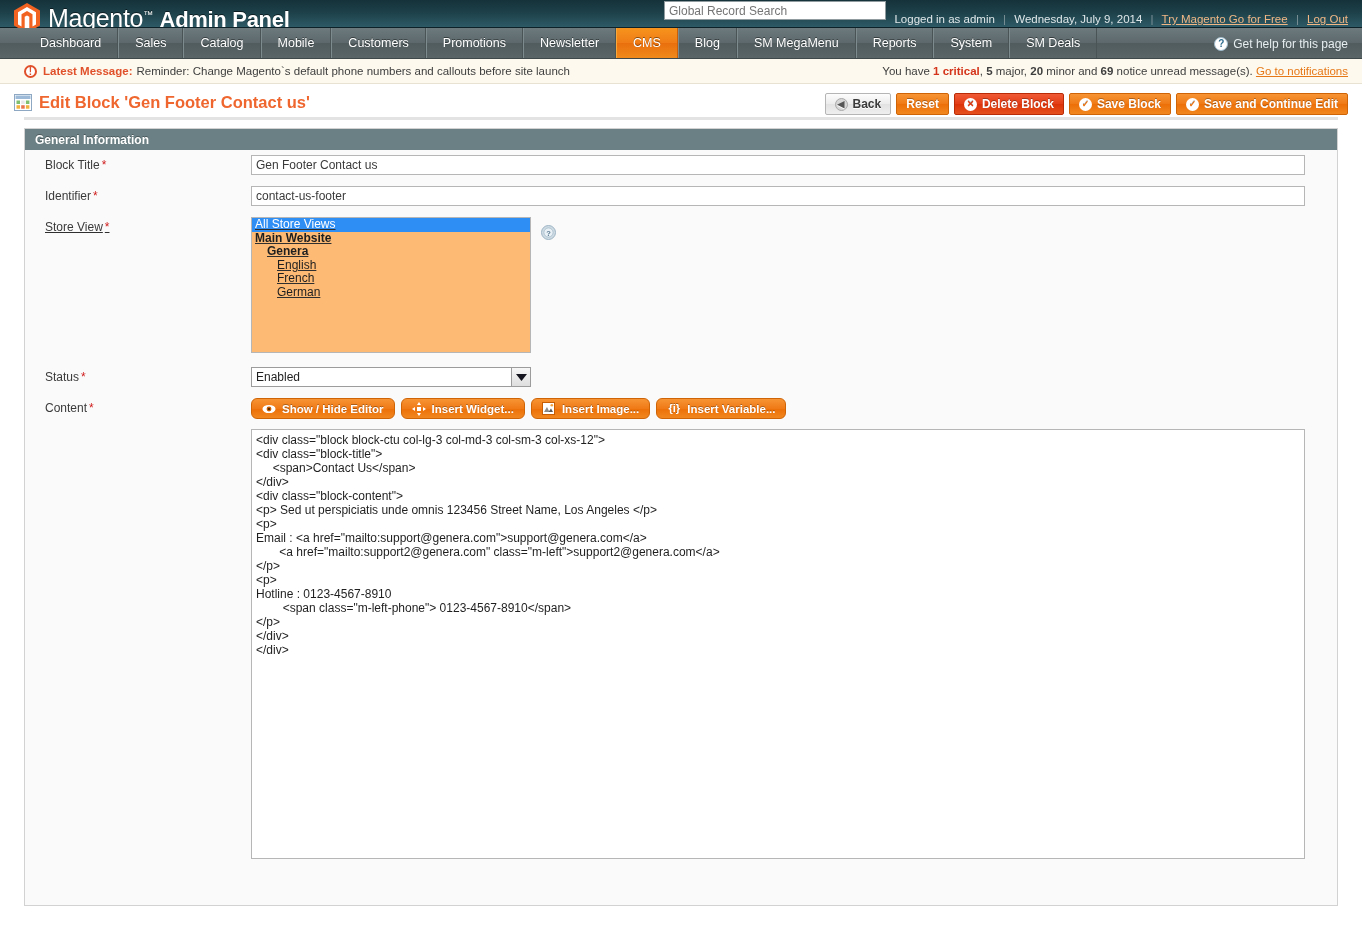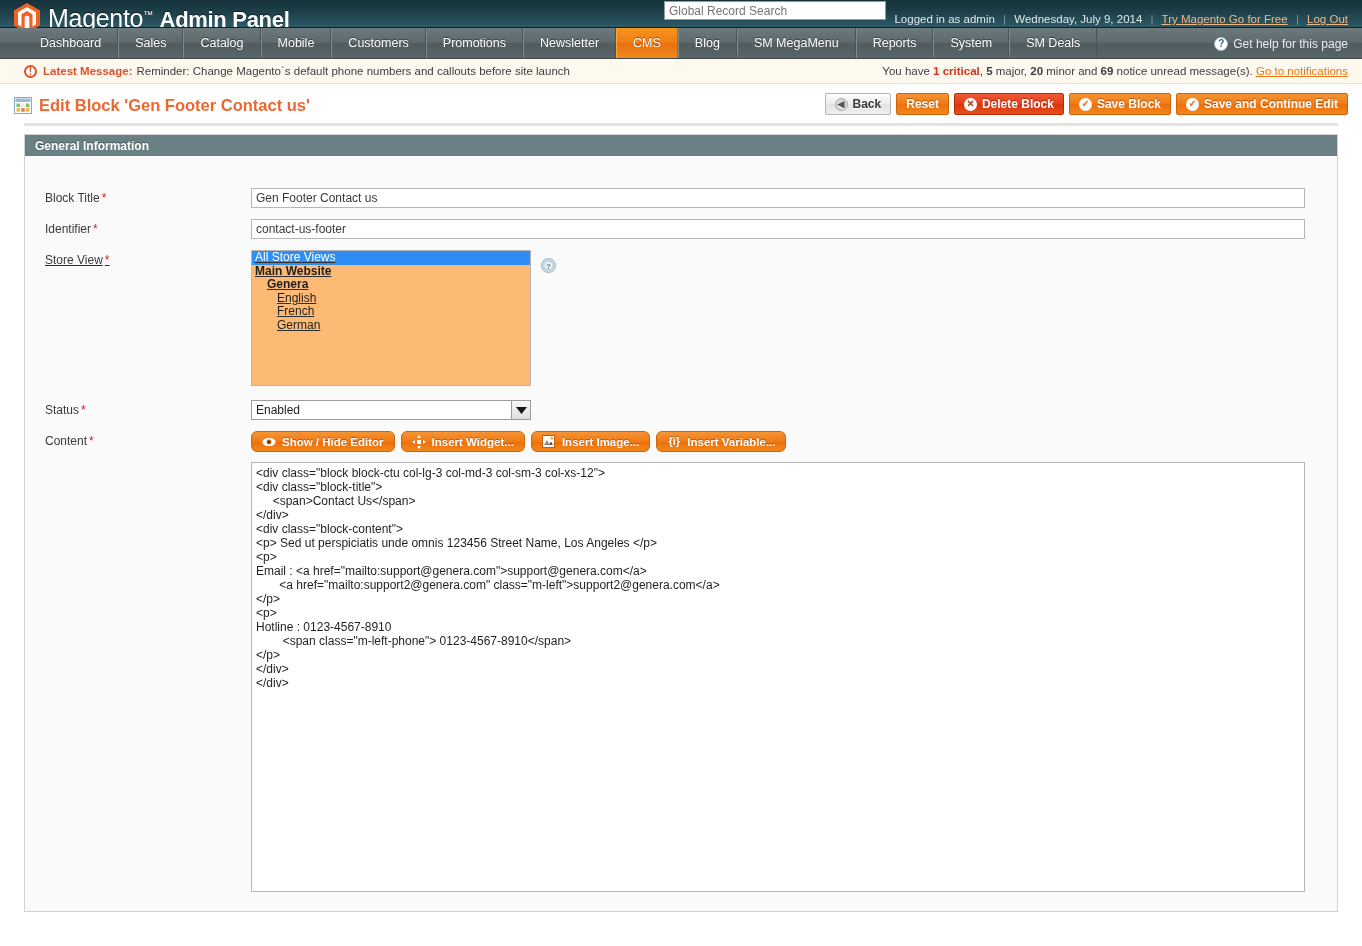--- a/index.html
+++ b/index.html
@@ -125,21 +125,21 @@
   .msg-right {
     position: absolute; right: 14px;
     color: #3e3e3e; font-size: 11.5px; white-space: nowrap;
   }
   .msg-right b { font-weight: bold; }
   .msg-right .crit { color: #d4341b; font-weight: bold; }
   .msg-right a { color: #e67817; text-decoration: underline; text-align: center; }
 
   
   .title-row {
-    height: 42px;
+    height: 36px;
     position: relative;
     padding: 0 0 0 14px;
     display: flex; align-items: center;
   }
   .title-left { display: flex; align-items: center; }
   .title-icon { width: 18px; height: 17px; margin-right: 7px; }
   .page-title {
     font-size: 16.5px; font-weight: bold; color: #ef672f;
     white-space: nowrap;
   }
@@ -196,21 +196,21 @@
   }
   .panel-head {
     height: 21px;
     background: #6b8084;
     color: #ffffff;
     font-size: 12px; font-weight: bold;
     display: flex; align-items: center;
     padding-left: 10px;
     text-shadow: 0 -1px 0 rgba(0,0,0,.3);
   }
-  .panel-body { padding: 32px 0 0 0; }
+  .panel-body { padding: 5px 0 0 0; }
 
   .frow {
     display: flex;
     align-items: flex-start;
     margin-bottom: 11px;
   }
   .flabel {
     width: 226px;
     padding-left: 20px;
     font-size: 12px;

